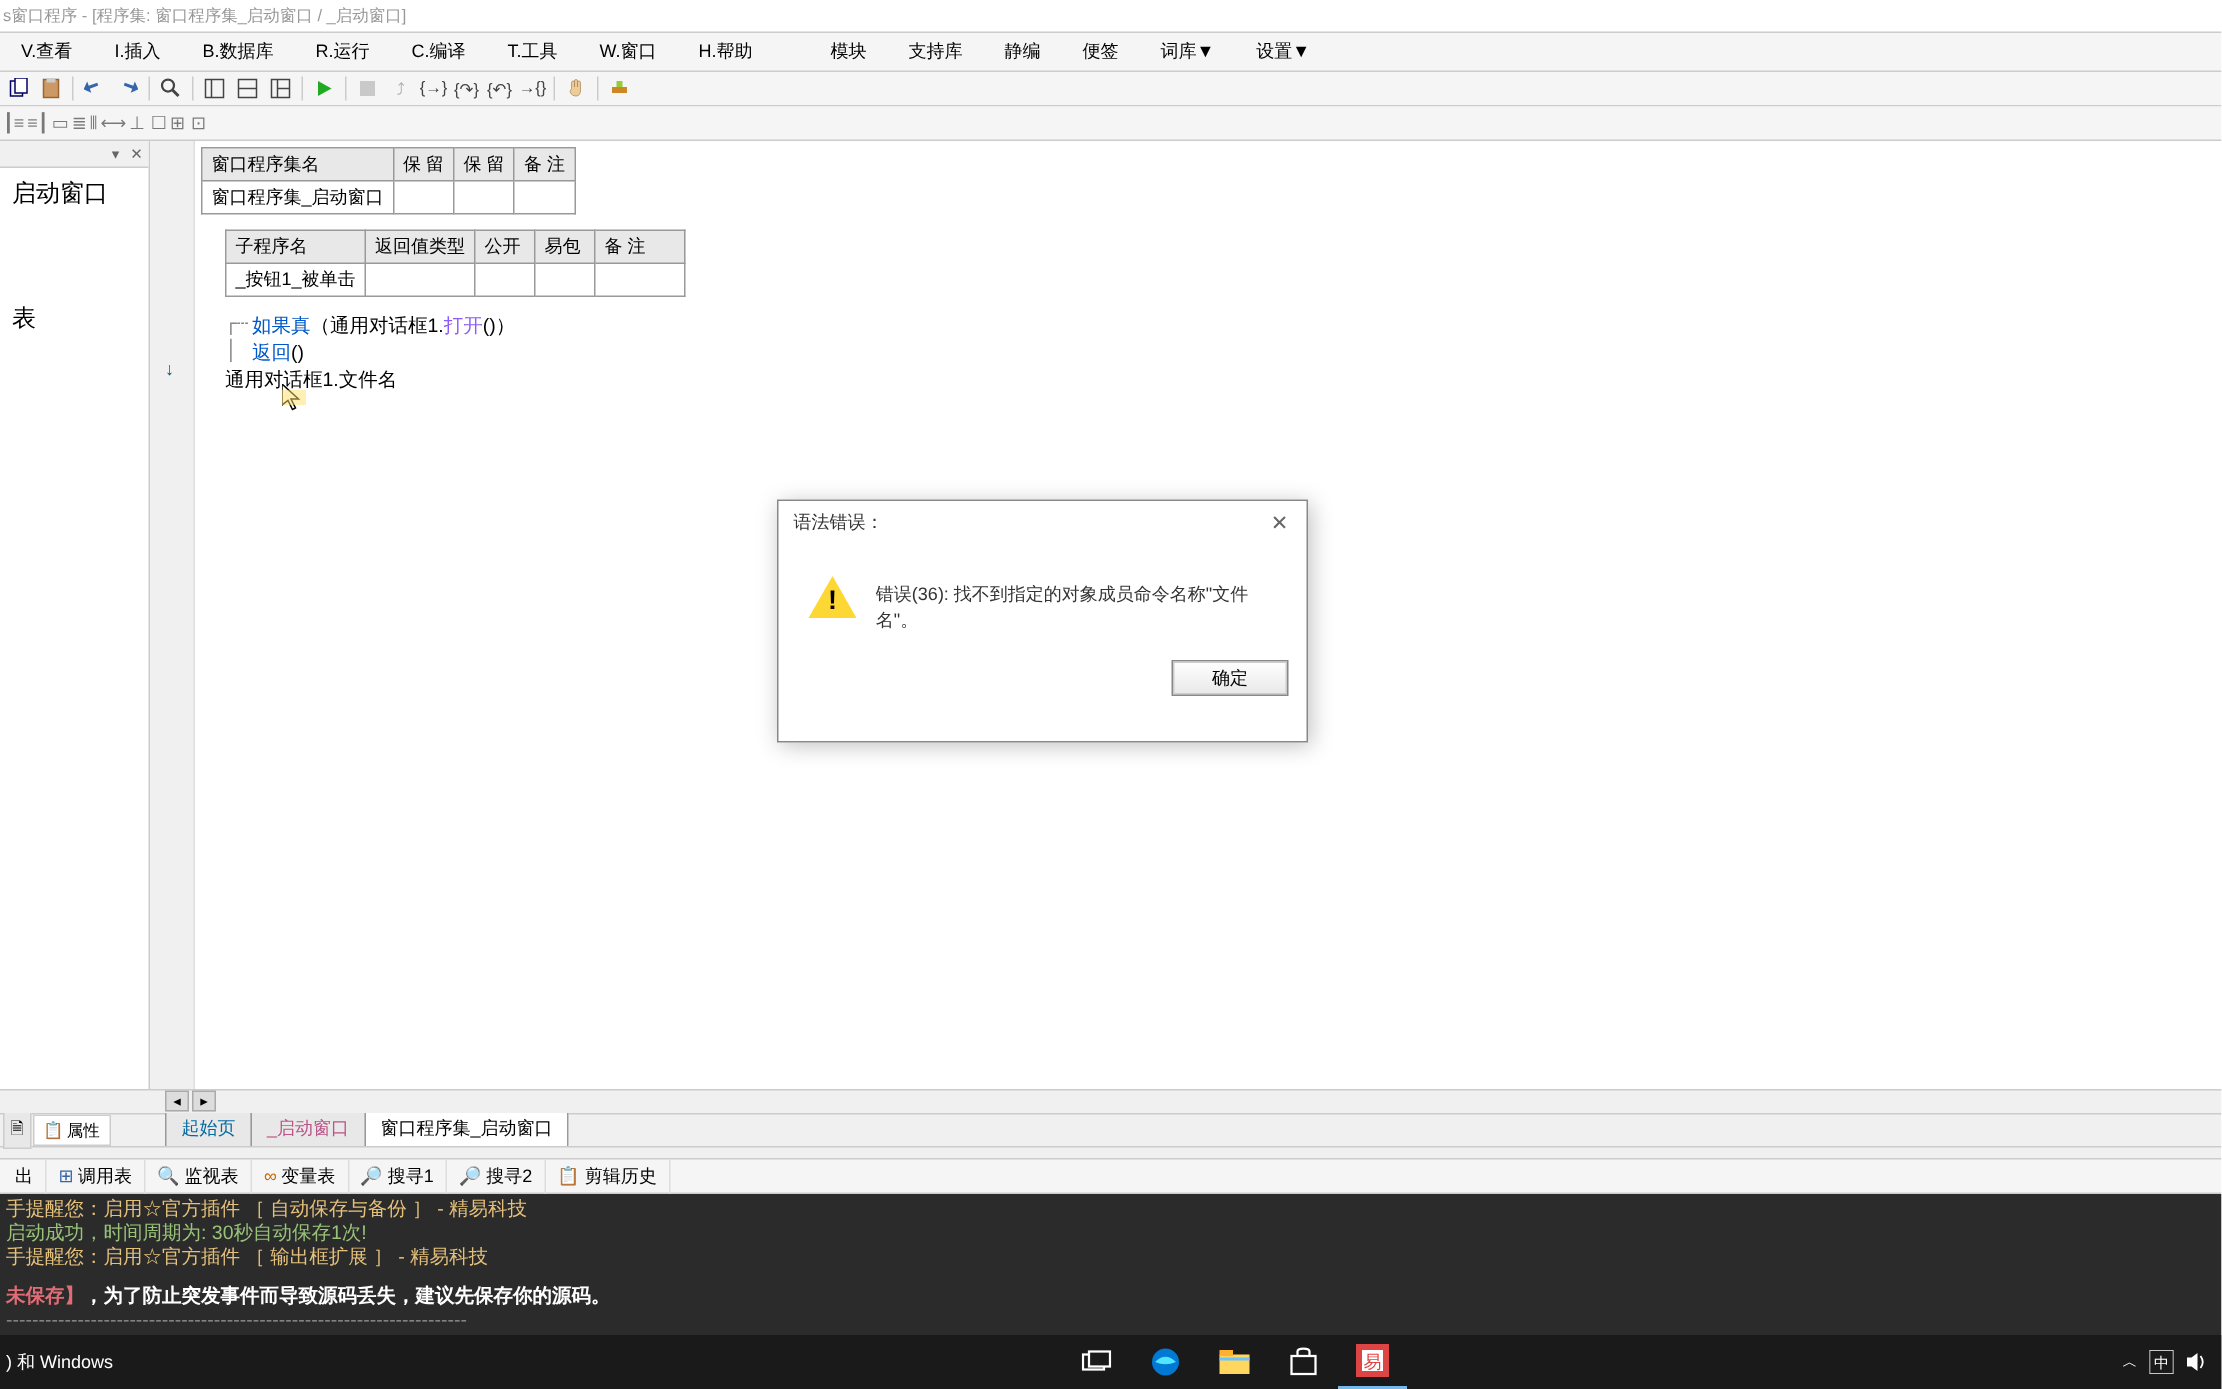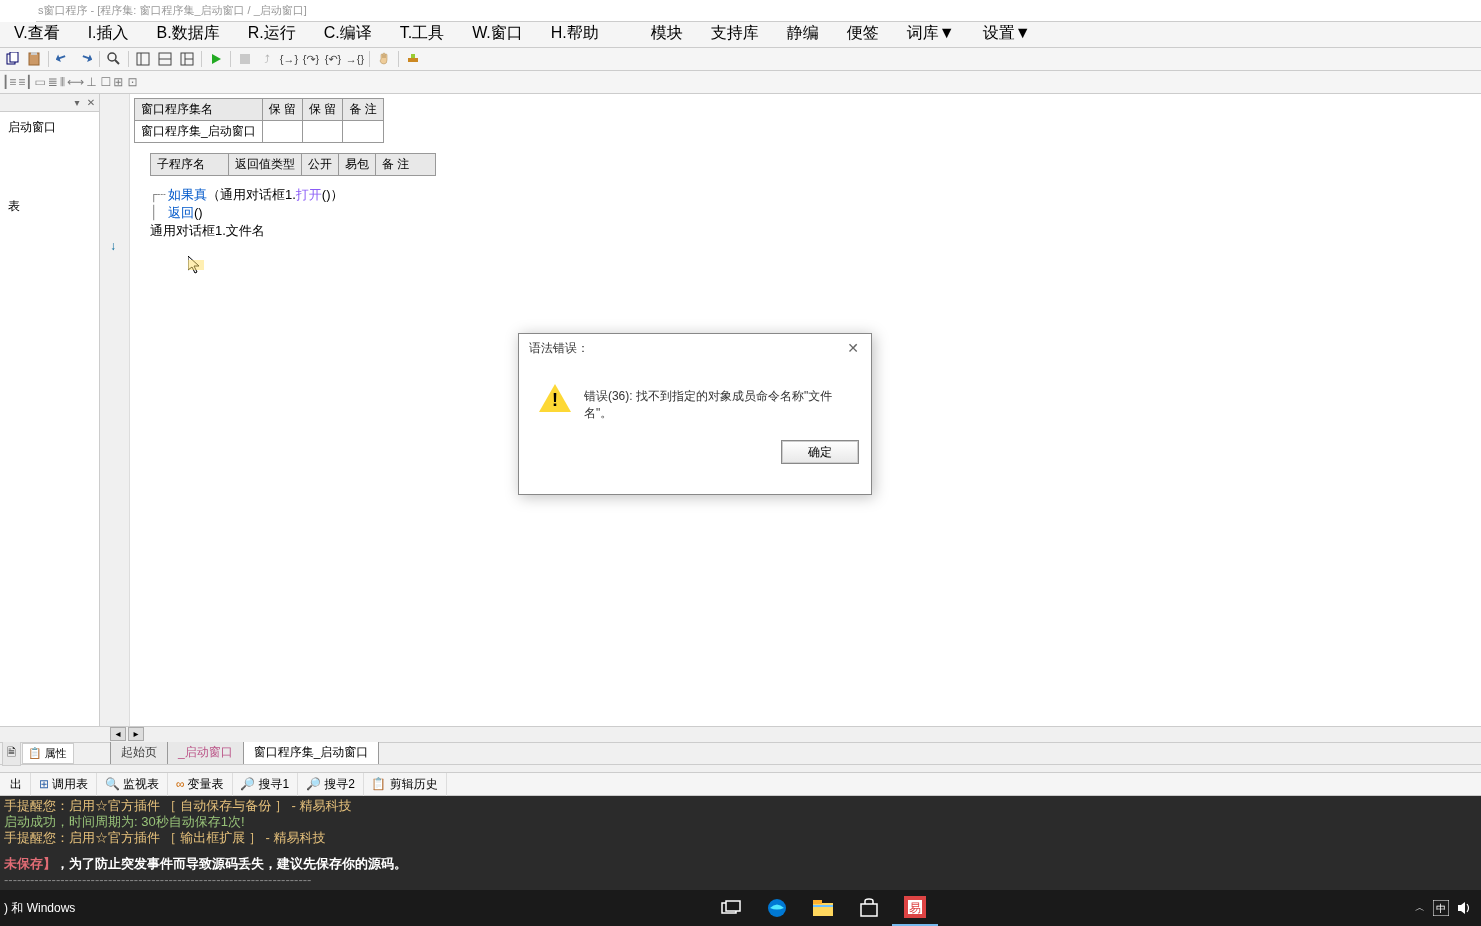--- a/index.html
+++ b/index.html
@@ -1,34 +1,34 @@
 <!DOCTYPE html>
 <html><head>
   <meta charset="utf-8">
   <style>
     * { margin: 0; padding: 0; box-sizing: border-box; font-family: "Microsoft YaHei", SimSun, sans-serif; }
     body { width: 1481px; height: 926px; background: #fff; overflow: hidden; position: relative; font-size: 12px; }
     
-    .titlebar { height: 22px; background: #fff; border-bottom: 1px solid #ccc; display: flex; align-items: center; padding-left: 2px; color: #999; font-size: 11px; margin-left: 36px; }
-    
-    .menubar { height: 26px; background: #f5f5f5; border-bottom: 1px solid #ccc; display: flex; align-items: flex-end; padding-left: 2px; gap: 4px; font-size: 16px; }
+    .titlebar { height: 22px; background: #fff; border-bottom: 1px solid #ccc; display: flex; align-items: center; padding-left: 2px; color: #999; font-size: 11px; }
+    
+    .menubar { height: 26px; background: #f5f5f5; border-bottom: 1px solid #ccc; display: flex; align-items: center; padding-left: 2px; gap: 4px; font-size: 12px; }
     .menubar span { padding: 3px 6px; cursor: pointer; }
     
     .toolbar { height: 23px; background: #f5f5f5; border-bottom: 1px solid #ccc; display: flex; align-items: center; padding-left: 2px; gap: 2px; }
     .toolbar .tbtn { width: 20px; height: 20px; display: flex; align-items: center; justify-content: center; cursor: pointer; font-size: 11px; color: #444; }
     .toolbar .sep { width: 1px; height: 16px; background: #ccc; margin: 0 2px; }
     
     .toolbar2 { height: 23px; background: #f5f5f5; border-bottom: 1px solid #ccc; display: flex; align-items: center; padding-left: 2px; gap: 2px; }
     
     .main-area { display: flex; height: calc(100% - 294px); }
     
     .left-panel { width: 100px; border-right: 1px solid #ccc; background: #fff; display: flex; flex-direction: column; }
     .left-panel-header { height: 18px; background: #f0f0f0; border-bottom: 1px solid #ccc; display: flex; justify-content: flex-end; align-items: center; padding-right: 2px; gap: 2px; }
     .left-panel-header .ico { width: 12px; height: 12px; display: flex; align-items: center; justify-content: center; font-size: 10px; cursor: pointer; color: #666; }
-    .tree { padding: 4px; font-size: 12px; }
+    .tree { padding: 4px; font-size: 16px; }
     .tree-item { padding: 3px 4px; cursor: pointer; }
     
     .editor-area { flex: 1; display: flex; position: relative; }
     .line-num { width: 30px; background: #f0f0f0; border-right: 1px solid #ddd; }
     .editor-content { flex: 1; padding: 4px; position: relative; background: #fff; }
     
     .tbl { border-collapse: collapse; margin-bottom: 10px; }
     .tbl td { border: 1px solid #999; padding: 2px 6px; font-size: 12px; height: 18px; min-width: 40px; background: #fff; }
     .tbl .hdr td { background: #e8e8e8; }
     
@@ -237,20 +237,27 @@
         </table>
 
       <table class="tbl" style="margin-left:16px;">
         <tbody>
             <tr class="hdr">
           <td style="min-width:78px">子程序名</td>
           <td style="min-width:60px">返回值类型</td>
           <td style="min-width:28px">公开</td>
           <td style="min-width:28px">易包</td>
           <td style="min-width:60px">备 注</td>
+        </tr>
+        <tr>
+          <td>_按钮1_被单击</td>
+          <td></td>
+          <td></td>
+          <td></td>
+          <td></td>
         </tr>
       </tbody>
         </table>
 
       <div class="code-area" style="margin-left:16px;">
         <div class="code-line">
           <span style="color:#888;width:18px;display:inline-block;font-family:monospace;">┌┄</span>
           <span class="kw-blue">如果真</span>
           <span class="kw-black">（</span>
             <span class="kw-black">通用对话框1.</span>
@@ -287,21 +294,21 @@
 
 <div style="display:flex;height:22px;border-top:1px solid #ccc;background:#f0f0f0;">
   <div style="width:100px;display:flex;align-items:center;padding-left:2px;gap:1px;">
     <div class="ltab" style="padding:2px 4px;border:1px solid #ccc;background:#e8e8e8;font-size:11px;">🗎</div>
     <div class="ltab" style="padding:2px 6px;border:1px solid #ccc;background:#fff;font-size:11px;display:flex;align-items:center;gap:2px;">
         <span style="color:#c60;">📋</span>
         <span>属性</span>
       </div>
   </div>
   <div style="flex:1;display:flex;align-items:flex-end;padding-left:10px;">
-    <div class="etab" style="color:#404040;"><span>起始页</span></div>
+    <div class="etab" style="color:#0369a1;"><span>起始页</span></div>
     <div class="etab" style="color:#b58;"><span>_启动窗口</span></div>
     <div class="etab active"><span>窗口程序集_启动窗口</span></div>
   </div>
 </div>
 
 <div class="blank-gap"></div>
 
 <div class="output-tabs">
   <div class="otab">
       <span>出</span>

